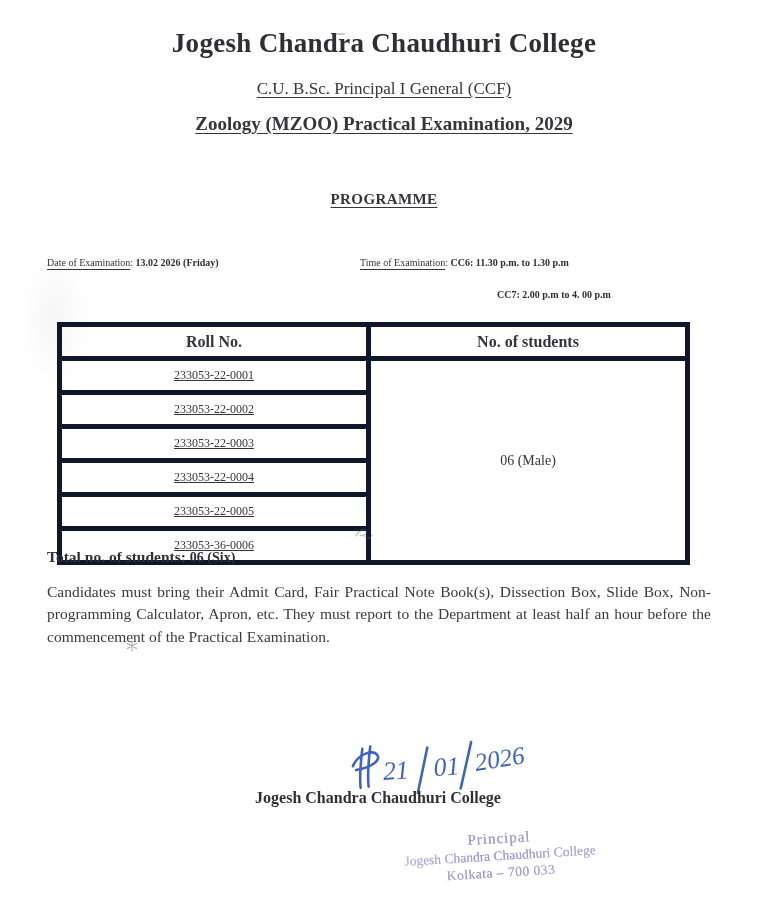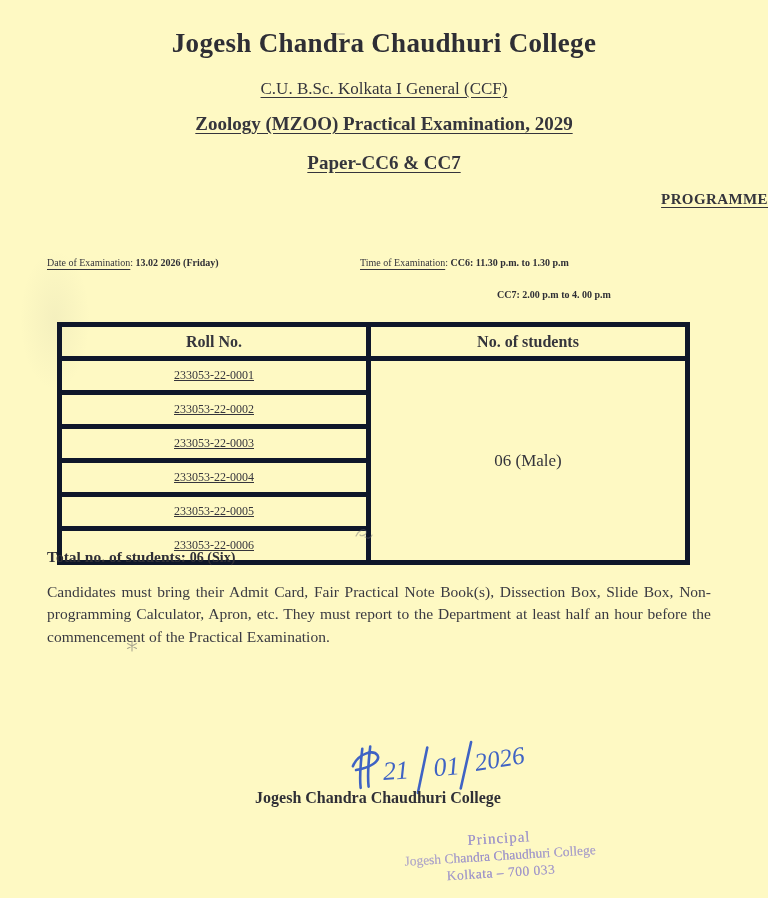--- a/index.html
+++ b/index.html
@@ -1,51 +1,51 @@
 <!DOCTYPE html>
 <html><head>
 <meta charset="utf-8">
 <style>
   html,body { margin:0; padding:0; background:#e8e8e6; }
   .page {
     position:relative; width:768px; height:898px; margin:0 auto;
-    background:#fef9c3; overflow:hidden;
+    background:#ffffff; overflow:hidden;
     font-family:"Liberation Serif","DejaVu Serif",serif;
     color:#35353c;
   }
   .abs { position:absolute; }
   .centered { left:0; right:0; text-align:center; }
 
   .college-title { top:28px; font-size:27px; font-weight:bold; letter-spacing:.3px; color:#2e2e35; }
   .course-line  { top:79px;  font-size:17px; }
   .course-line span, .exam-title span, .paper-title span, .programme-heading span {
     text-decoration:underline; text-underline-offset:3px;
   }
   .exam-title   { top:113px; font-size:19px; font-weight:bold; }
   .paper-title  { top:152px; font-size:19px; font-weight:bold; }
-  .programme-heading { top:191px; font-size:15px; font-weight:bold; letter-spacing:.4px;text-align:right; }
+  .programme-heading { top:191px; font-size:15px; font-weight:bold; letter-spacing:.4px; }
 
   .sched { font-size:10px; white-space:nowrap; }
   .sched .lbl { text-decoration:underline; text-underline-offset:3px; }
   .sched b { color:#2f2f36; }
   .date-line  { top:257px; left:47px; }
   .time-line1 { top:257px; left:360px; }
   .time-line2 { top:289px; left:497px; font-weight:bold; color:#2f2f36; }
 
   table.roll-table {
     position:absolute; top:322px; left:57px; width:633px;
     border-collapse:collapse; border:2px solid #54545a;
   }
   table.roll-table th, table.roll-table td {
     border:5px solid #0f172a; height:27px; text-align:center; vertical-align:middle;
     color:#35353c;
   }
   table.roll-table th { font-size:16px; font-weight:bold; }
   table.roll-table td.roll { font-size:12px; width:302px;text-decoration:underline; }
-  table.roll-table td.count { font-size:17px; }
+  table.roll-table td.count { font-size:14px; }
 
   .total-line { top:548px; left:47px; font-size:15.5px; font-weight:bold; color:#2f2f36; }
   .total-line .tval { font-size:14px; }
 
   .note-par {
     top:581px; left:47px; width:664px;
     font-size:15.5px; line-height:22.4px; text-align:justify; color:#3a3a41;
   }
 
   .sign-svg { left:348px; top:737px; transform:rotate(-2deg); }
@@ -72,30 +72,27 @@
 <body>
 
 <div class="page">
 
   <div class="abs artifact tick-top"></div>
   <div class="abs artifact smudge1"></div>
 
   <div class="abs centered college-title">Jogesh Chandra Chaudhuri College</div>
 
   <div class="abs centered course-line">
-    <span>C.U. B.Sc. Kolkata I General (CCF)</span>
+    <span>C.U. B.Sc. Principal I General (CCF)</span>
   </div>
 
   <div class="abs centered exam-title">
     <span>Zoology (MZOO) Practical Examination, 2029</span>
   </div>
 
-  <div class="abs centered paper-title">
-    <span>Paper-CC6 &amp; CC7</span>
-  </div>
 
   <div class="abs centered programme-heading">
     <span>PROGRAMME</span>
   </div>
 
   <div class="abs sched date-line">
     <span class="lbl">Date of Examination</span><span>:</span>
     <b>13.02 2026 (Friday)</b>
   </div>
 
@@ -122,21 +119,21 @@
     <tr>
       <td class="roll">233053-22-0003</td>
     </tr>
     <tr>
       <td class="roll">233053-22-0004</td>
     </tr>
     <tr>
       <td class="roll">233053-22-0005</td>
     </tr>
     <tr>
-      <td class="roll">233053-22-0006</td>
+      <td class="roll">233053-36-0006</td>
     </tr>
   </tbody>
     </table>
 
   <svg class="abs artifact" style="left:352px; top:524px;" width="24" height="18" viewBox="0 0 24 18">
     <path d="M4 12 C7 6 12 4 14 7 C16 10 10 13 8 11 M13 13 C16 15 19 14 20 11" fill="none" stroke="rgba(110,110,115,.45)" stroke-width="1.2" stroke-linecap="round"></path>
   </svg>
 
   <div class="abs total-line">
     <span>Total no. of students</span><span>:</span>

